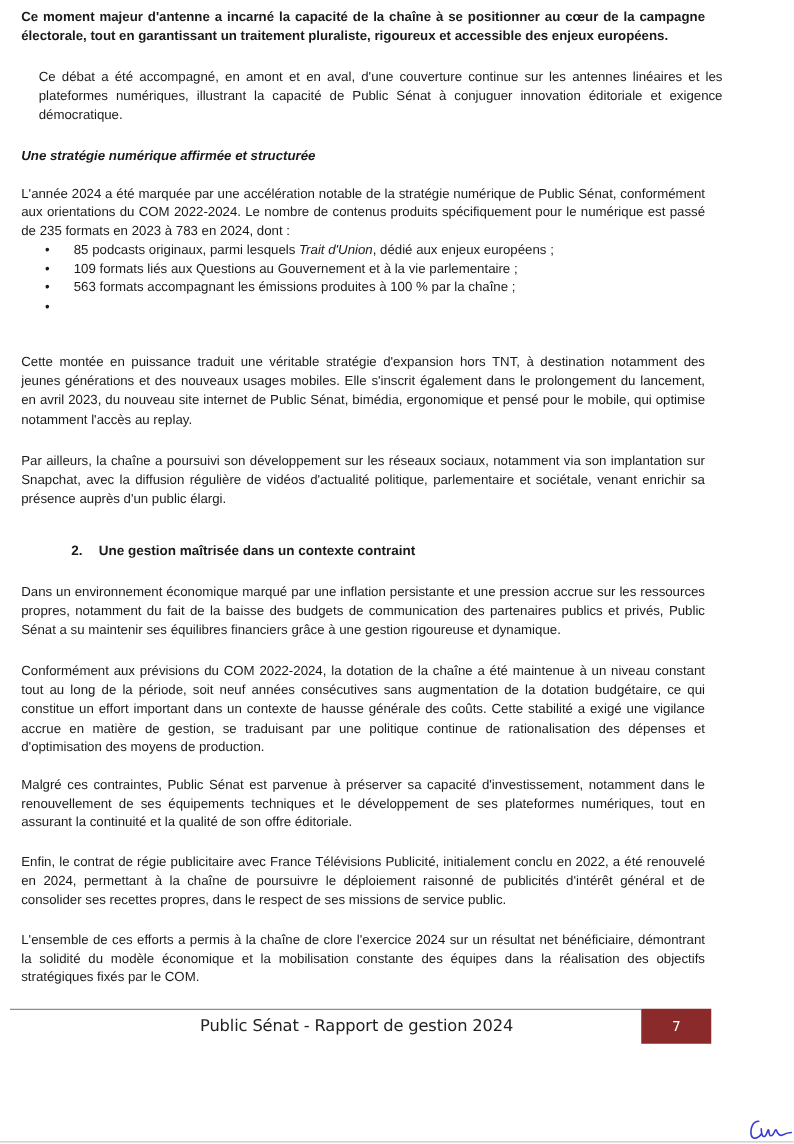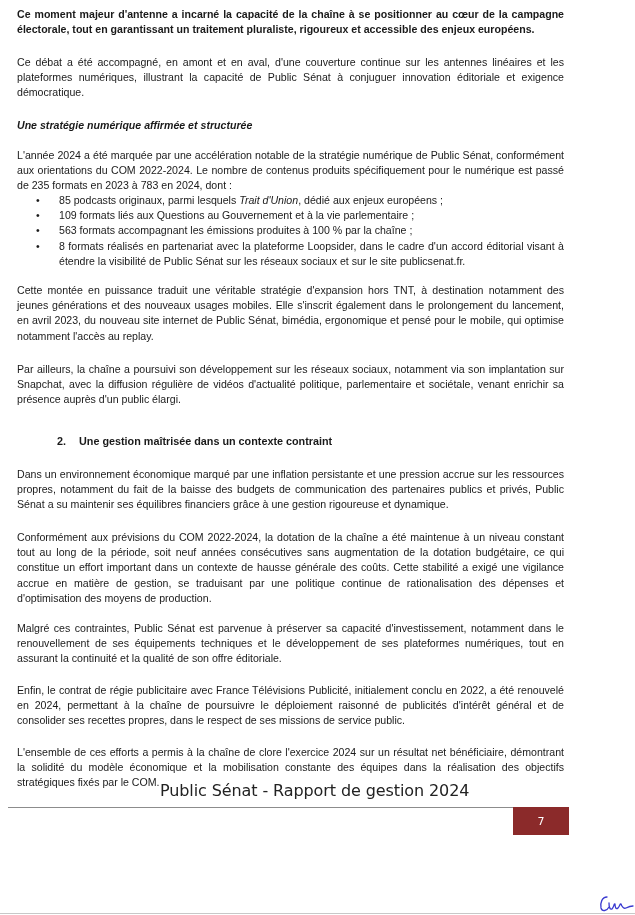--- a/index.html
+++ b/index.html
@@ -21,21 +21,21 @@
       top: 0;
       width: 547px;
     }
     p {
       margin: 0;
       font-size: 10.6px;
       line-height: 15.2px;
       text-align: justify;
     }
     .p1 { position: absolute; top: 7px; left: 0; width: 547px; font-weight: bold; }
-    .p2 { position: absolute; top: 55px; left: 0; width: 547px; }
+    .p2 { position: absolute; top: 55px; left: 14px; width: 547px; }
     .h-sub {
       position: absolute; top: 118px; left: 0;
       font-size: 10.6px; font-weight: bold; line-height: 15px;
       margin: 0;
       font-style: italic;
     }
     .p3 { position: absolute; top: 148px; left: 0; width: 547px; }
     ul.bullets {
       position: absolute;
       top: 193px;
@@ -74,24 +74,24 @@
     .footer-rule {
       position: absolute;
       left: 8px;
       top: 807px;
       width: 505px;
       height: 1px;
       background: #8c8c8c;
     }
     .footer-text {
       position: absolute;
-      top: 781px;
+      top: 814px;
       left: 160px;
       font-family: "DejaVu Sans", sans-serif;
-      font-size: 16px;
+      font-size: 13px;
       color: #222;
       letter-spacing: -0.1px;
     }
     .page-num {
       position: absolute;
       left: 513px;
       top: 807px;
       width: 56px;
       height: 28px;
       background: #8b2a2a;
@@ -137,21 +137,20 @@
     <li>
       <span class="dot">•</span>
       <span>109 formats liés aux Questions au Gouvernement et à la vie parlementaire ;</span>
     </li>
     <li>
       <span class="dot">•</span>
       <span>563 formats accompagnant les émissions produites à 100 % par la chaîne ;</span>
     </li>
     <li>
       <span class="dot">•</span>
-      <span>8 formats réalisés en partenariat avec la plateforme Loopsider, dans le cadre d'un accord éditorial visant à étendre la visibilité de Public Sénat sur les réseaux sociaux et sur le site publicsenat.fr.</span>
     </li>
   </ul>
 
   <p class="p4">Cette montée en puissance traduit une véritable stratégie d'expansion hors TNT, à destination notamment des jeunes générations et des nouveaux usages mobiles. Elle s'inscrit également dans le prolongement du lancement, en avril 2023, du nouveau site internet de Public Sénat, bimédia, ergonomique et pensé pour le mobile, qui optimise notamment l'accès au replay.</p>
   <p class="p5">Par ailleurs, la chaîne a poursuivi son développement sur les réseaux sociaux, notamment via son implantation sur Snapchat, avec la diffusion régulière de vidéos d'actualité politique, parlementaire et sociétale, venant enrichir sa présence auprès d'un public élargi.</p>
 
   <h2 class="h-sec">
     <span class="num">2.</span><span class="ttl">Une gestion maîtrisée dans un contexte contraint</span>
   </h2>
 

